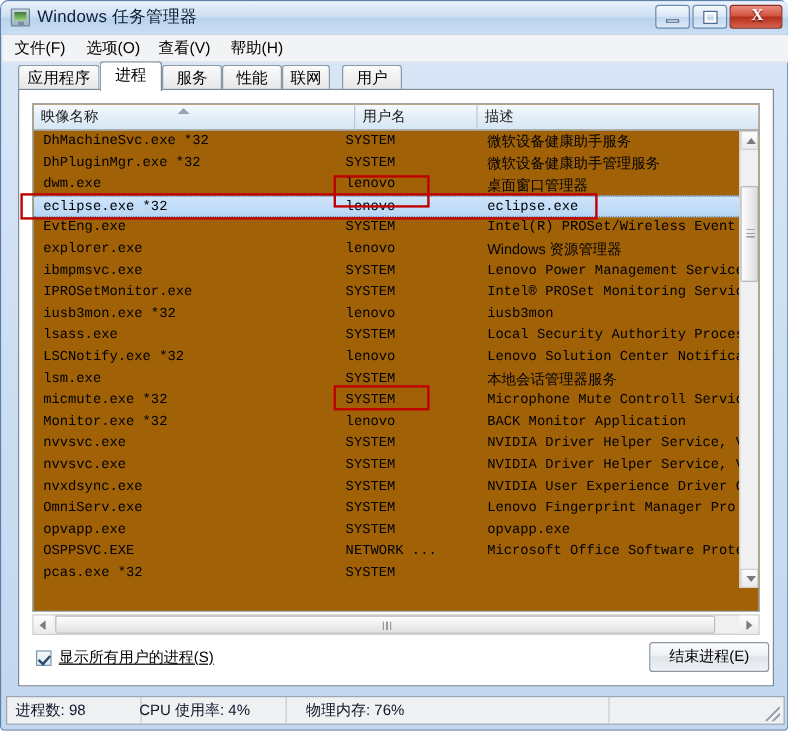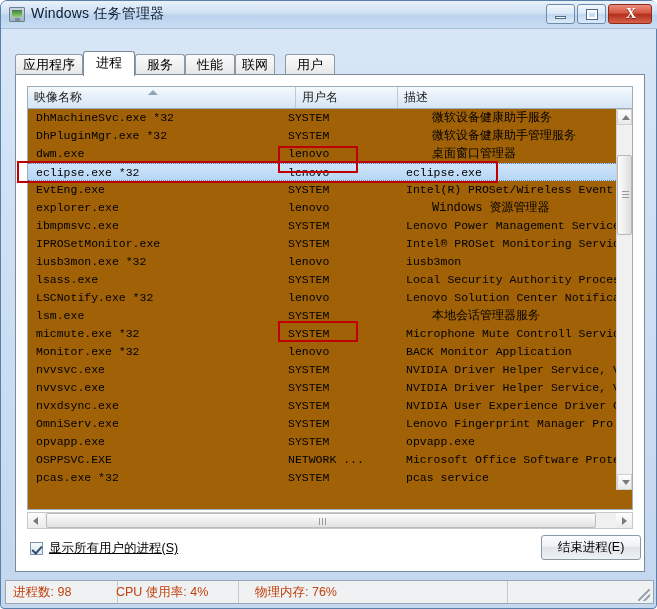--- a/index.html
+++ b/index.html
@@ -261,21 +261,21 @@
     line-height: 18px;
     font-family: "Liberation Mono", monospace;
     font-size: 11.5px;
     color: #000000;
     white-space: nowrap;
     overflow: hidden;
   }
   .cell.c-name { left: 8px;   width: 250px; }
   .cell.c-user { left: 260px; width: 94px; }
   .cell.c-desc { left: 378px; width: 212px; }
-  .cell.cjk { font-family: Liberation Mono, monospace; font-size: 12px; margin-left: 26px; }
+  .cell.cjk { font-family: Liberation Sans, sans-serif; font-size: 12px; }
 
   
   #vscroll {
     position: absolute;
     right: 0; top: 22px;
     width: 16px;
     height: 381px;
     background: #f0f0f0;
     border-left: 1px solid #d2d2d2;
     box-sizing: border-box;
@@ -433,21 +433,21 @@
     box-sizing: border-box;
     background: #eff1f3;
     border: 1px solid #9aa6b2;
   }
   .status-cell {
     position: absolute;
     top: 0;
     height: 22px;
     line-height: 22px;
     font-size: 12.5px;
-    color: #c2410c;
+    color: #0f172a;
     padding-left: 7px;
     box-sizing: border-box;
     border-right: 1px solid #c2cad2;
     white-space: nowrap;
   }
   .status-cell.last { border-right: none; }
   #grip {
     position: absolute;
     right: 3px; bottom: 2px;
     width: 12px; height: 12px;
@@ -474,20 +474,26 @@
     <div id="title-icon"></div>
     <div id="title-text">Windows 任务管理器</div>
 
     <div class="win-btn" id="btn-min"></div>
     <div class="win-btn" id="btn-max"></div>
     <div class="win-btn" id="btn-close">
       <span class="x-glyph">X</span>
     </div>
   </div>
 
+  <div id="menubar">
+    <div class="menu-item" style="left:6px">文件(F)</div>
+    <div class="menu-item" style="left:66px">选项(O)</div>
+    <div class="menu-item" style="left:126px">查看(V)</div>
+    <div class="menu-item" style="left:186px">帮助(H)</div>
+  </div>
 
   <div id="client">
 
     <div id="tabstrip">
       <div class="tab" style="left:0px;   width:68px;">应用程序</div>
       <div class="tab active" style="left:68px;  width:52px;">进程</div>
       <div class="tab" style="left:120px; width:50px;">服务</div>
       <div class="tab" style="left:170px; width:50px;">性能</div>
       <div class="tab" style="left:220px; width:40px;">联网</div>
       <div class="tab" style="left:270px; width:50px;">用户</div>
@@ -601,21 +607,20 @@
               <div class="cell c-desc">opvapp.exe</div>
             </div>
             <div class="row">
               <div class="cell c-name">OSPPSVC.EXE</div>
               <div class="cell c-user">NETWORK ...</div>
               <div class="cell c-desc">Microsoft Office Software Protection</div>
             </div>
             <div class="row">
               <div class="cell c-name">pcas.exe *32</div>
               <div class="cell c-user">SYSTEM</div>
-              <div class="cell c-desc">pcas service</div>
             </div>
             <div class="row">
               <div class="cell c-name">pcee4.exe</div>
               <div class="cell c-user">lenovo</div>
               <div class="cell c-desc">Dolby Profile Selector</div>
             </div>
           </div>
 
         <div id="vscroll">
           <div class="sb-arrow up"></div>

